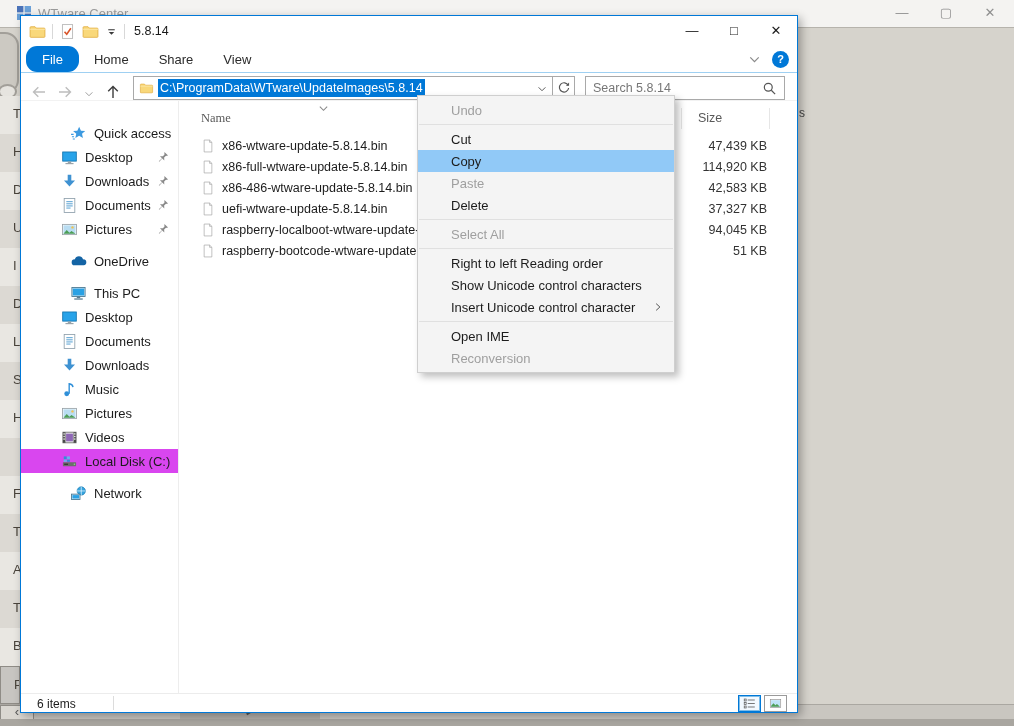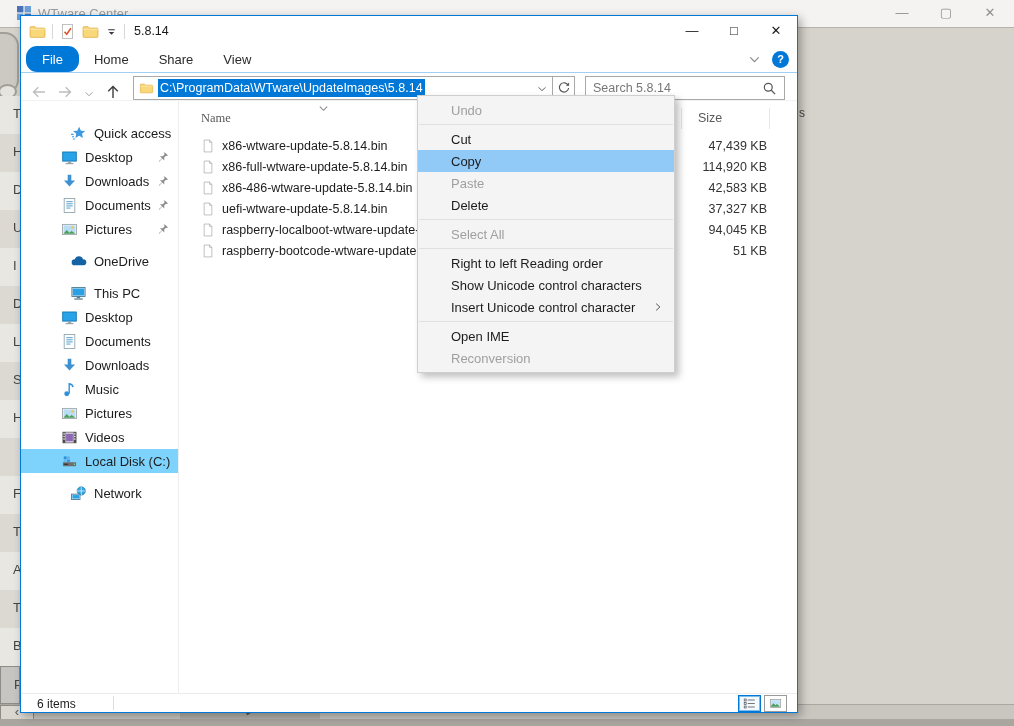--- a/index.html
+++ b/index.html
@@ -59,21 +59,21 @@
   .refresh-btn .ico{width:14px;height:14px;}
   .searchbox{margin-left:10px;width:200px;height:24px;border:1px solid #a9a9a9;display:flex;align-items:center;flex:0 0 auto;background:#fff;}
   .search-ph{font-size:12.5px;color:#777;margin-left:7px;flex:1;white-space:nowrap;overflow:hidden;}
   .search-ico{width:15px;height:15px;margin-right:7px;color:#555;flex:0 0 auto;}
   .main{position:absolute;left:0;top:85px;width:776px;height:592px;background:#fff;}
   .sidebar{position:absolute;left:0;top:0;width:158px;height:592px;padding-top:20px;border-right:1px solid #ededed;overflow:hidden;}
   .side-item{height:24px;display:flex;align-items:center;position:relative;font-size:13px;color:#1c1c1c;white-space:nowrap;}
   .side-item.gap{margin-top:8px;}
   .side-item.lv0{padding-left:38px;margin-left:11px;}
   .side-item.lv1{padding-left:40px;}
-  .side-item.selected{background:#7dd3fc;}
+  .side-item.selected{background:#d946ef;}
   .side-icon{width:17px;height:17px;margin-right:7px;flex:0 0 auto;}
   .side-pin{position:absolute;right:8px;top:5px;width:14px;height:14px;}
   .filearea{position:absolute;left:158px;top:0;width:618px;height:592px;}
   .file-header{position:absolute;left:0;top:6px;width:618px;height:24px;font-size:12.5px;color:#595959;}
   .fh-name{position:absolute;left:22px;top:4px;font-family:Liberation Serif, serif;}
   .fh-sort{position:absolute;left:138px;top:-5px;width:13px;height:13px;color:#8a8a8a;}
   .fh-size{position:absolute;left:519px;top:4px;}
   .fh-sep{position:absolute;top:1px;width:1px;height:21px;background:#e6e6e6;}
   .file-rows{position:absolute;left:0;top:34px;width:618px;}
   .file-row{height:21px;display:flex;align-items:center;}

